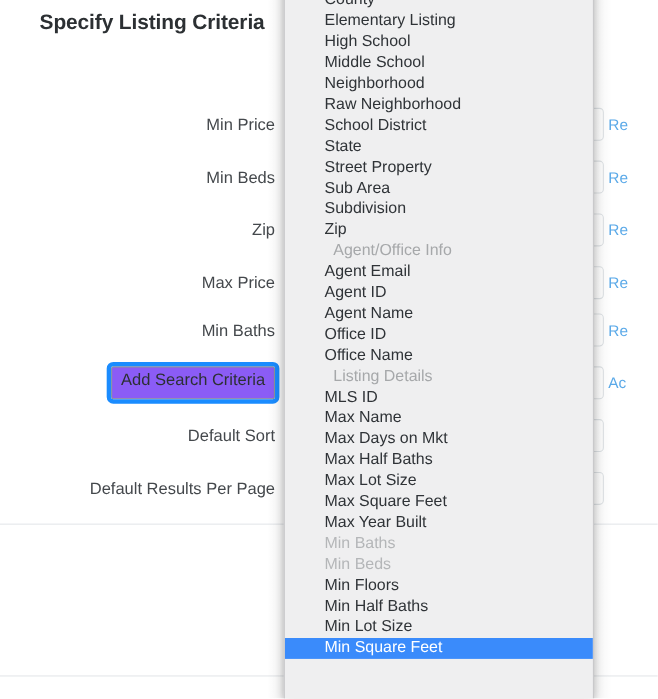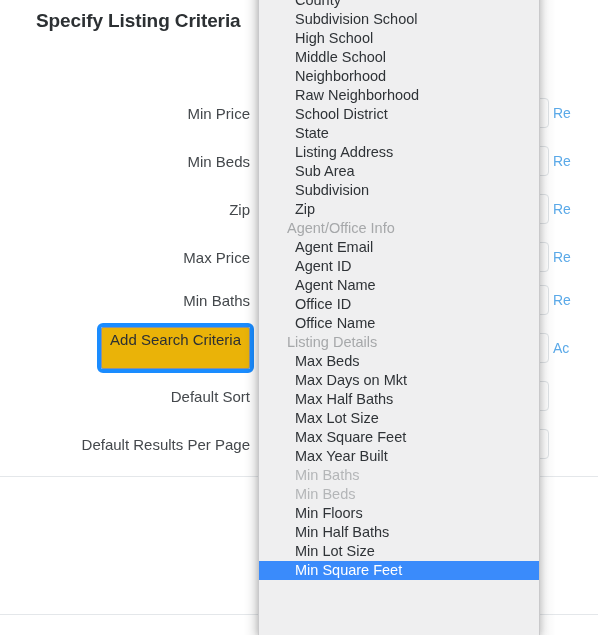--- a/index.html
+++ b/index.html
@@ -81,24 +81,24 @@
     display: flex;
     align-items: center;
   }
   .btn-wrap {
     width: 250px;
     display: flex;
     justify-content: flex-end;
   }
   .focus-button {
     display: inline-block;
-    background: #eab308;
+    background: #8b5cf6;
     border: 1px solid #8d9298;
     border-radius: 2px;
-    padding: 3px 8px 20px 8px;
+    padding: 3px 8px 8px 8px;
     font-size: 15px;
     color: #2c3033;
     white-space: nowrap;
     outline: 4px solid #1a8cff;
     outline-offset: 0px;
     box-shadow: 0 0 0 0 #1a8cff;
     cursor: pointer;
   }
 
   .helper-text {
@@ -138,21 +138,21 @@
     height: 19px;
     line-height: 19px;
     font-size: 14.5px;
     color: #2f3337;
     padding-left: 36px;
     white-space: nowrap;
     box-sizing: border-box;
   }
   .dd-item.group {
     color: #a6a8aa;
-    padding-left: 28px;
+    padding-left: 44px;
   }
   .dd-item.disabled {
     color: #b4b6b8;
   }
   .dd-item.selected {
     background: #3a8bfb;
     color: #ffffff;
   }
 
   
@@ -231,39 +231,40 @@
 
   <div class="hr-line" style="top:476px;"></div>
   <div class="hr-line" style="top:614px;"></div>
 </div>
 
 <div id="dd-shadow-left"></div>
 <div id="dd-shadow-right"></div>
 
 <div id="dropdown">
     <div class="dd-item">County</div>
-    <div class="dd-item">Subdivision School</div>
+    <div class="dd-item">Elementary Listing</div>
     <div class="dd-item">High School</div>
     <div class="dd-item">Middle School</div>
     <div class="dd-item">Neighborhood</div>
     <div class="dd-item">Raw Neighborhood</div>
     <div class="dd-item">School District</div>
     <div class="dd-item">State</div>
-    <div class="dd-item">Listing Address</div>
+    <div class="dd-item">Street Property</div>
     <div class="dd-item">Sub Area</div>
     <div class="dd-item">Subdivision</div>
     <div class="dd-item">Zip</div>
     <div class="dd-item group">Agent/Office Info</div>
     <div class="dd-item">Agent Email</div>
     <div class="dd-item">Agent ID</div>
     <div class="dd-item">Agent Name</div>
     <div class="dd-item">Office ID</div>
     <div class="dd-item">Office Name</div>
     <div class="dd-item group">Listing Details</div>
-    <div class="dd-item">Max Beds</div>
+    <div class="dd-item">MLS ID</div>
+    <div class="dd-item">Max Name</div>
     <div class="dd-item">Max Days on Mkt</div>
     <div class="dd-item">Max Half Baths</div>
     <div class="dd-item">Max Lot Size</div>
     <div class="dd-item">Max Square Feet</div>
     <div class="dd-item">Max Year Built</div>
     <div class="dd-item disabled">Min Baths</div>
     <div class="dd-item disabled">Min Beds</div>
     <div class="dd-item">Min Floors</div>
     <div class="dd-item">Min Half Baths</div>
     <div class="dd-item">Min Lot Size</div>

